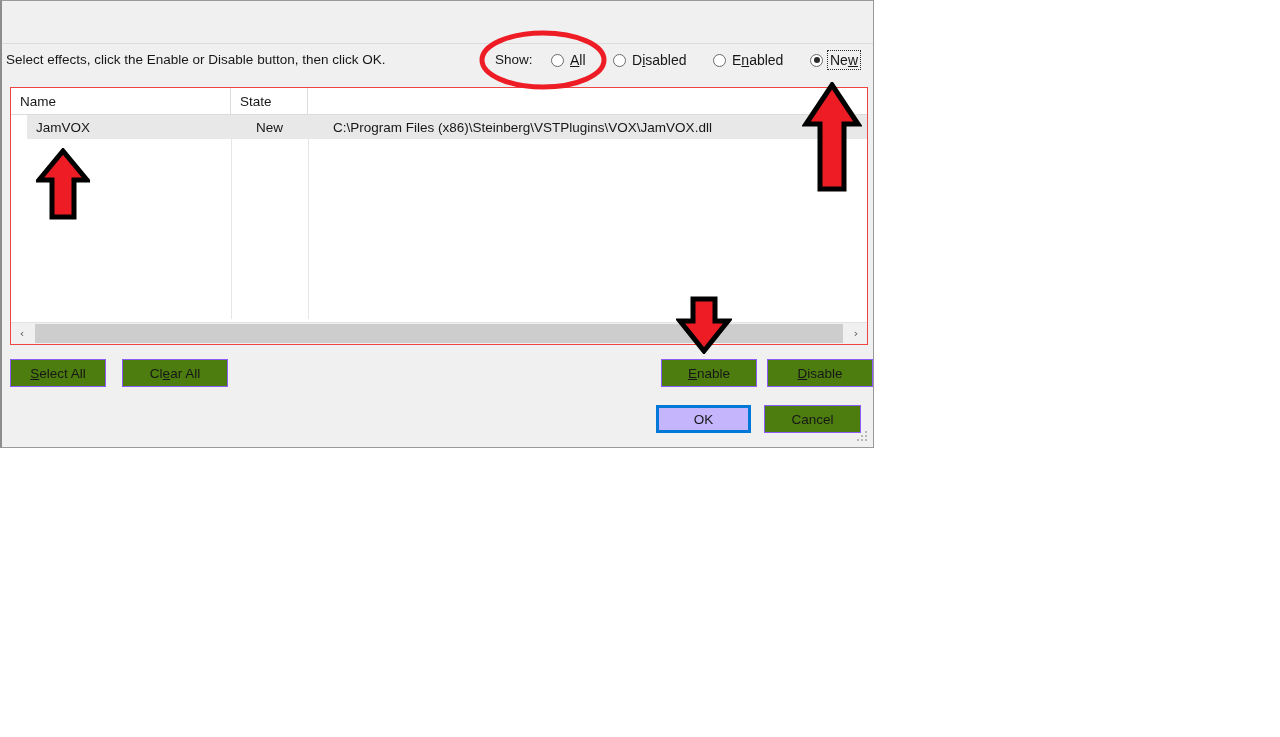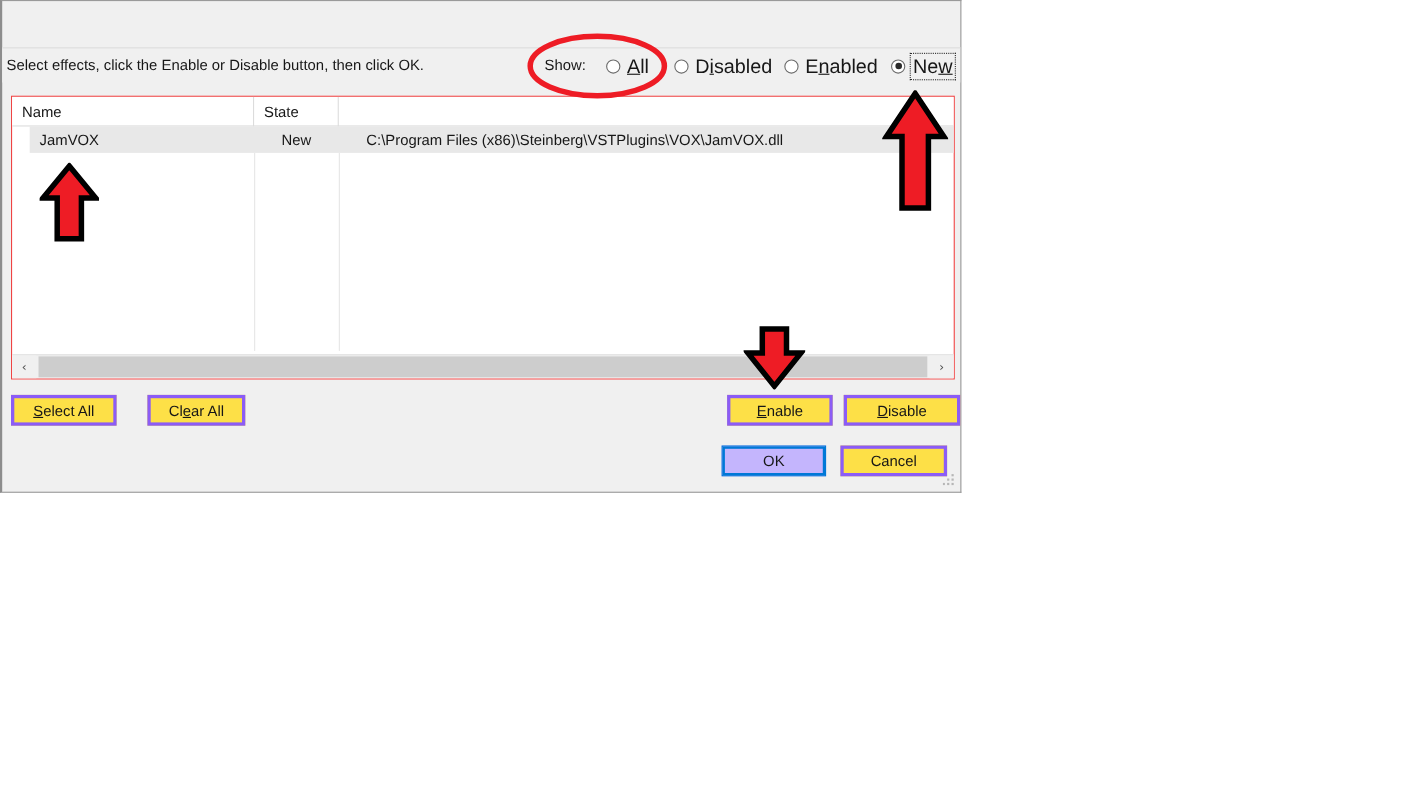--- a/index.html
+++ b/index.html
@@ -117,21 +117,21 @@
     content: "";
     position: absolute;
     left: 2.5px;
     top: 2.5px;
     width: 6px;
     height: 6px;
     border-radius: 50%;
     background: #2b2b2b;
   }
   .radio .rlabel {
-    font-size: 18px;
+    font-size: 14px;
     color: #171717;
     margin-left: 6px;
     white-space: nowrap;
   }
   .radio .rlabel u { text-decoration: underline; }
   .radio.focused .rlabel {
     outline: 1px dotted #2b2b2b;
     outline-offset: 1px;
     padding: 0 1px;
   }
@@ -247,41 +247,41 @@
     top: 1px;
     right: 24px;
     height: 19px;
     background: #cdcdcd;
     cursor: default;
   }
 
   
   .btn {
     position: absolute;
-    background: #fde047;
-    border: 3px solid #8b5cf6;
+    background: #4d7c0f;
+    border: 1px solid #8b5cf6;
     box-sizing: border-box;
     display: flex;
     align-items: center;
     justify-content: center;
     font-size: 13.5px;
     color: #171717;
     cursor: default;
     white-space: nowrap;
   }
   .btn u { text-decoration: underline; }
   .btn.default {
     border: 1px solid #0078d7;
     outline: 2px solid #0078d7;
     outline-offset: -3px;
     background: #c4b5fd;
   }
 
   #btn-select-all { left: 8px;   top: 358px; width: 96px;  height: 28px; }
-  #btn-clear-all  { left: 132px; top: 358px; width: 89px;  height: 28px; }
+  #btn-clear-all  { left: 120px; top: 358px; width: 106px;  height: 28px; }
   #btn-enable     { left: 659px; top: 358px; width: 96px;  height: 28px; }
   #btn-disable    { left: 765px; top: 358px; width: 106px; height: 28px; }
   #btn-ok         { left: 654px; top: 404px; width: 95px;  height: 28px; }
   #btn-cancel     { left: 762px; top: 404px; width: 97px;  height: 28px; }
 
   
   .grip {
     position: absolute;
     right: 4px;
     bottom: 4px;

